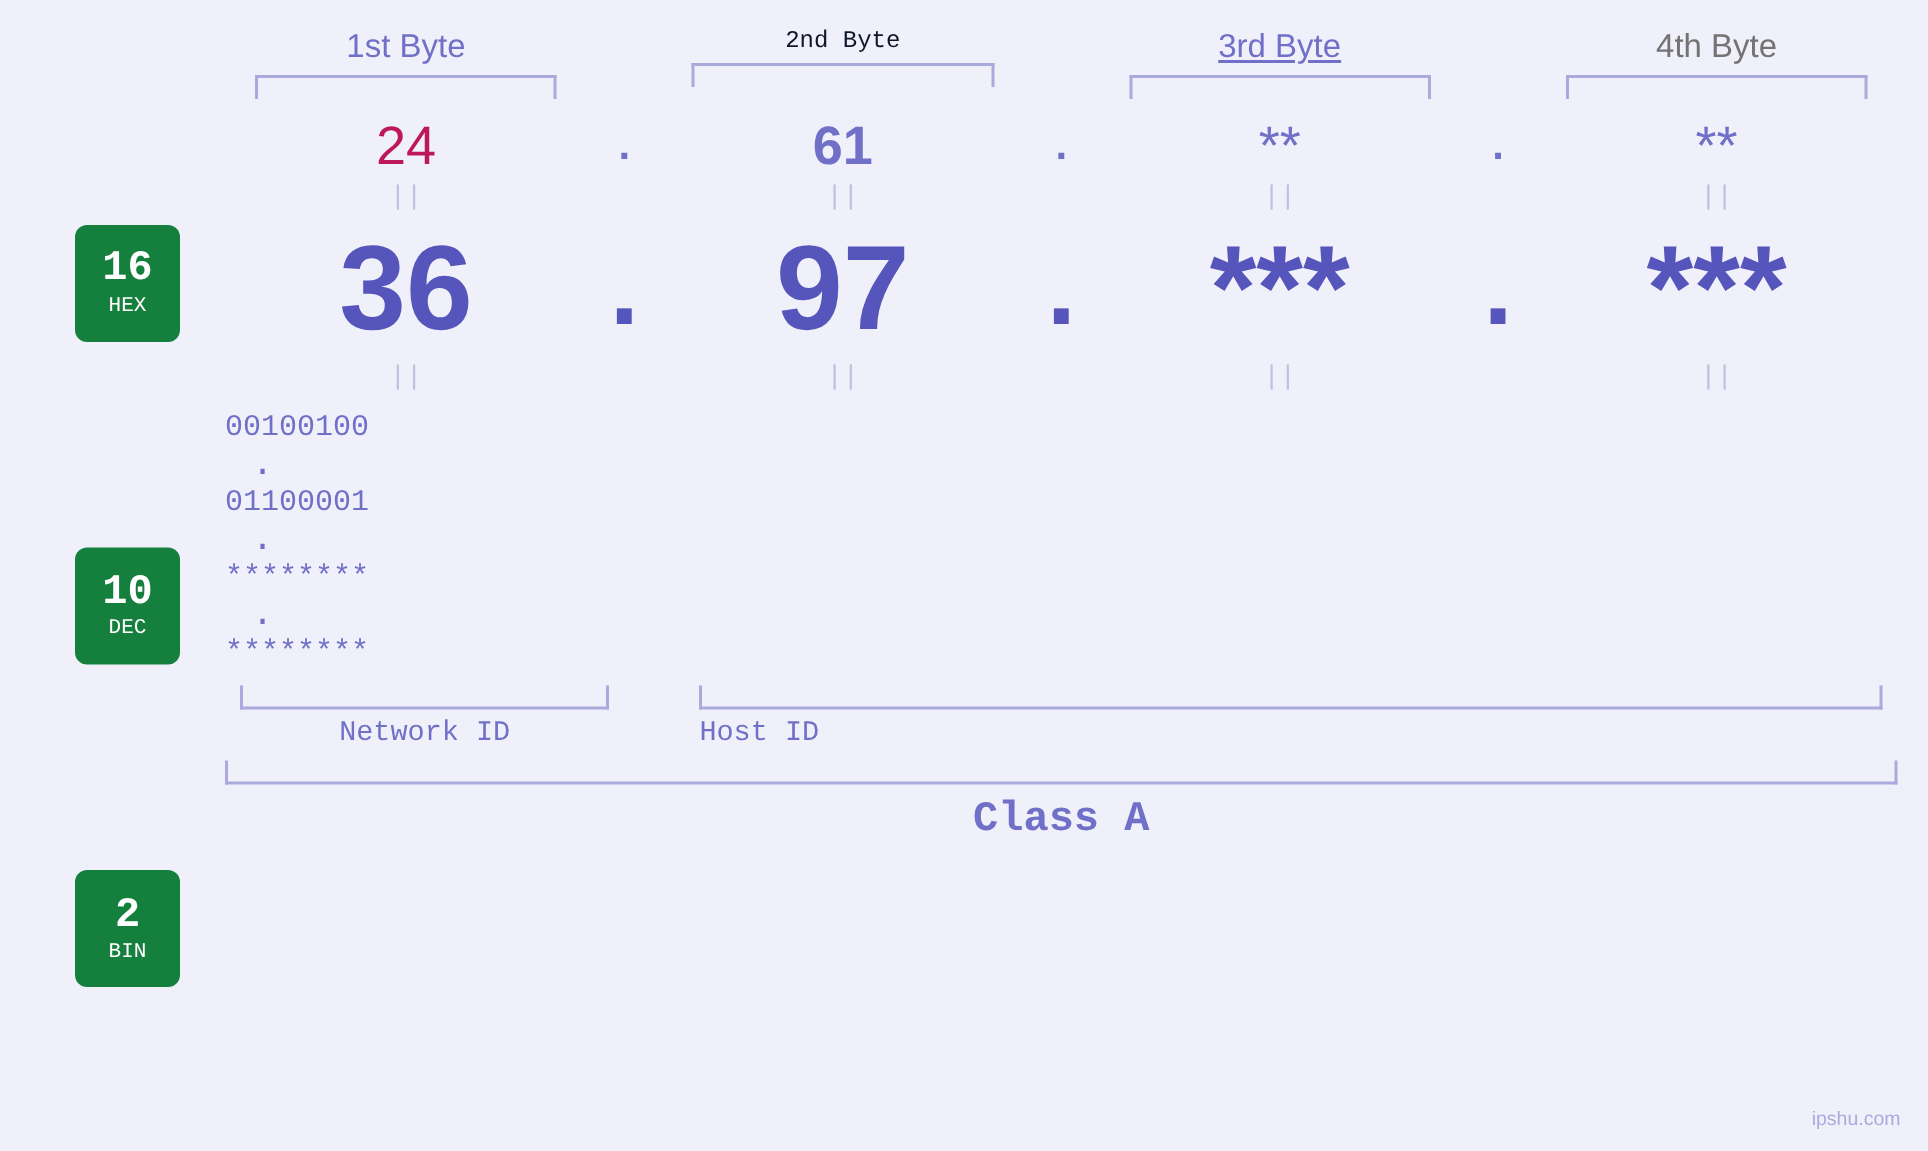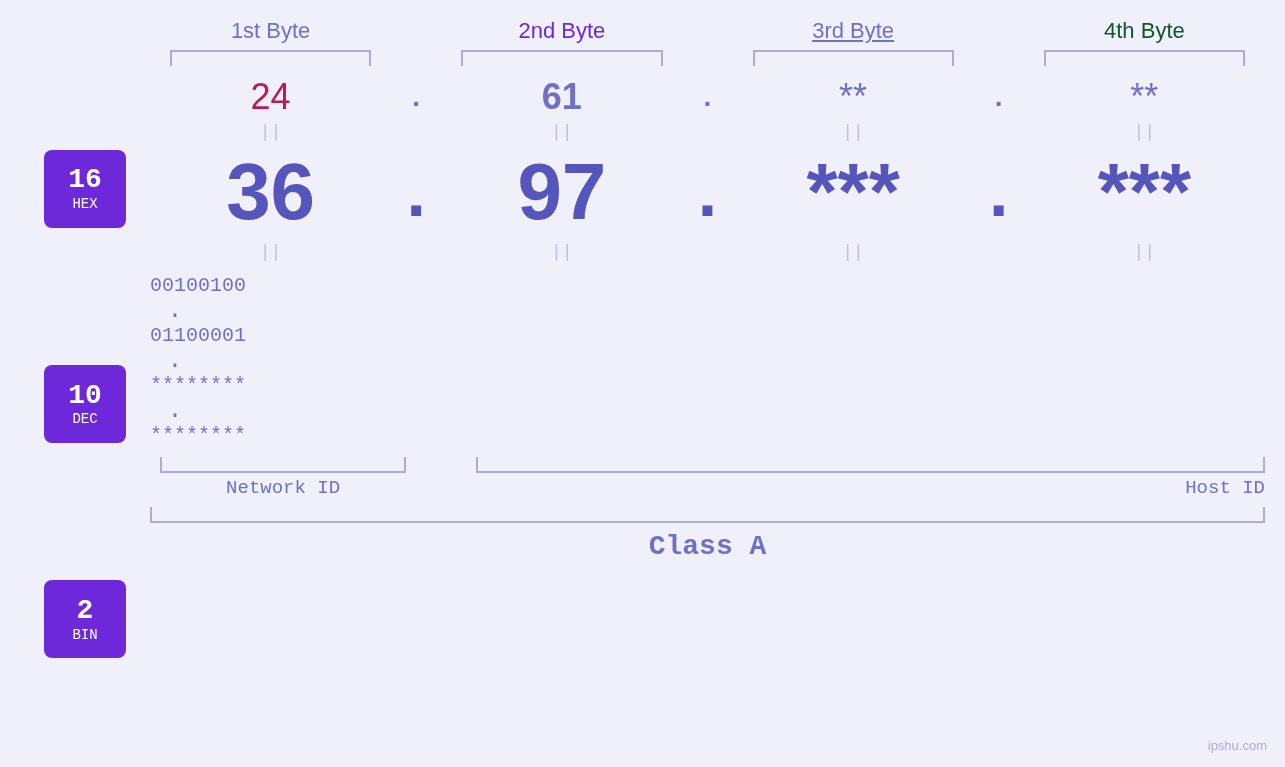--- a/index.html
+++ b/index.html
@@ -17,24 +17,24 @@
     .full-layout {
       width: 1285px;
       height: 767px;
       position: relative;
       background: #f0f0fa;
       display: flex;
       flex-direction: column;
     }
 
     .badge {
-      background: #6d28d9;
+      background: #15803d;
       color: white;
       border-radius: 8px;
-      width: 82px;
+      width: 70px;
       height: 78px;
       display: flex;
       flex-direction: column;
       align-items: center;
       justify-content: center;
       cursor: pointer;
     }
 
     .badge-num {
       font-size: 28px;
@@ -54,35 +54,35 @@
   <div style="display:flex; padding-left:150px; padding-top:18px; padding-right:20px;">
 
     <div style="flex:1; text-align:center;">
       <span style="color:#7070c8; font-size:22px; font-family:Liberation Sans, sans-serif;">1st Byte</span>
       <div style="border-top:2px solid #aaaadd; border-left:2px solid #aaaadd; border-right:2px solid #aaaadd; height:16px; margin:6px 20px 0 20px;"></div>
     </div>
 
     <div style="width:50px;"></div>
 
     <div style="flex:1; text-align:center;">
-      <span style="color:#6d28d9; font-size:22px; font-family:Liberation Sans, sans-serif;">2nd Byte</span>
+      <span style="color:#0f172a; font-size:16px; font-family:Liberation Mono, monospace;">2nd Byte</span>
       <div style="border-top:2px solid #aaaadd; border-left:2px solid #aaaadd; border-right:2px solid #aaaadd; height:16px; margin:6px 20px 0 20px;"></div>
     </div>
 
     <div style="width:50px;"></div>
 
     <div style="flex:1; text-align:center;">
       <span style="color:#7070c8; font-size:22px; font-family:Arial,sans-serif;text-decoration:underline;">3rd Byte</span>
       <div style="border-top:2px solid #aaaadd; border-left:2px solid #aaaadd; border-right:2px solid #aaaadd; height:16px; margin:6px 20px 0 20px;"></div>
     </div>
 
     <div style="width:50px;"></div>
 
     <div style="flex:1; text-align:center;">
-      <span style="color:#14532d; font-size:22px; font-family:Arial,sans-serif;">4th Byte</span>
+      <span style="color:#737373; font-size:22px; font-family:Arial,sans-serif;">4th Byte</span>
       <div style="border-top:2px solid #aaaadd; border-left:2px solid #aaaadd; border-right:2px solid #aaaadd; height:16px; margin:6px 20px 0 20px;"></div>
     </div>
   </div>
 
   <div style="display:flex; flex:1; padding-left:20px;">
 
     <div style="width:130px; display:flex; flex-direction:column; justify-content:space-around; align-items:center; padding:15px 0 40px 0;">
       <div class="badge">
         <span class="badge-num">16</span>
         <span class="badge-label">HEX</span>
@@ -151,21 +151,21 @@
 
       <div style="display:flex; margin-top:2px;">
 
         <div style="flex:1; display:flex; flex-direction:column; align-items:center;">
           <div style="border-bottom:2px solid #aaaadd; border-left:2px solid #aaaadd; border-right:2px solid #aaaadd; height:16px; width:calc(100% - 20px);"></div>
           <span style="color:#7070c8; font-size:19px; font-family:'Courier New',Courier,monospace; margin-top:4px;">Network ID</span>
         </div>
 
         <div style="width:50px;"></div>
 
-        <div style="flex:3; display:flex; flex-direction:column; align-items:flex-end;">
+        <div style="flex:3; display:flex; flex-direction:column; align-items:flex-start;">
           <div style="border-bottom:2px solid #aaaadd; border-left:2px solid #aaaadd; border-right:2px solid #aaaadd; height:16px; width:calc(100% - 10px);"></div>
           <span style="color:#7070c8; font-size:19px; font-family:'Courier New',Courier,monospace; margin-top:4px;">Host ID</span>
         </div>
       </div>
 
       <div style="margin-top:8px;">
         <div style="border-bottom:2px solid #aaaadd; border-left:2px solid #aaaadd; border-right:2px solid #aaaadd; height:16px; width:100%;"></div>
         <div style="text-align:center; margin-top:8px;">
           <span style="color:#7070c8; font-size:28px; font-family:'Courier New',Courier,monospace; font-weight:bold;">Class A</span>
         </div>

